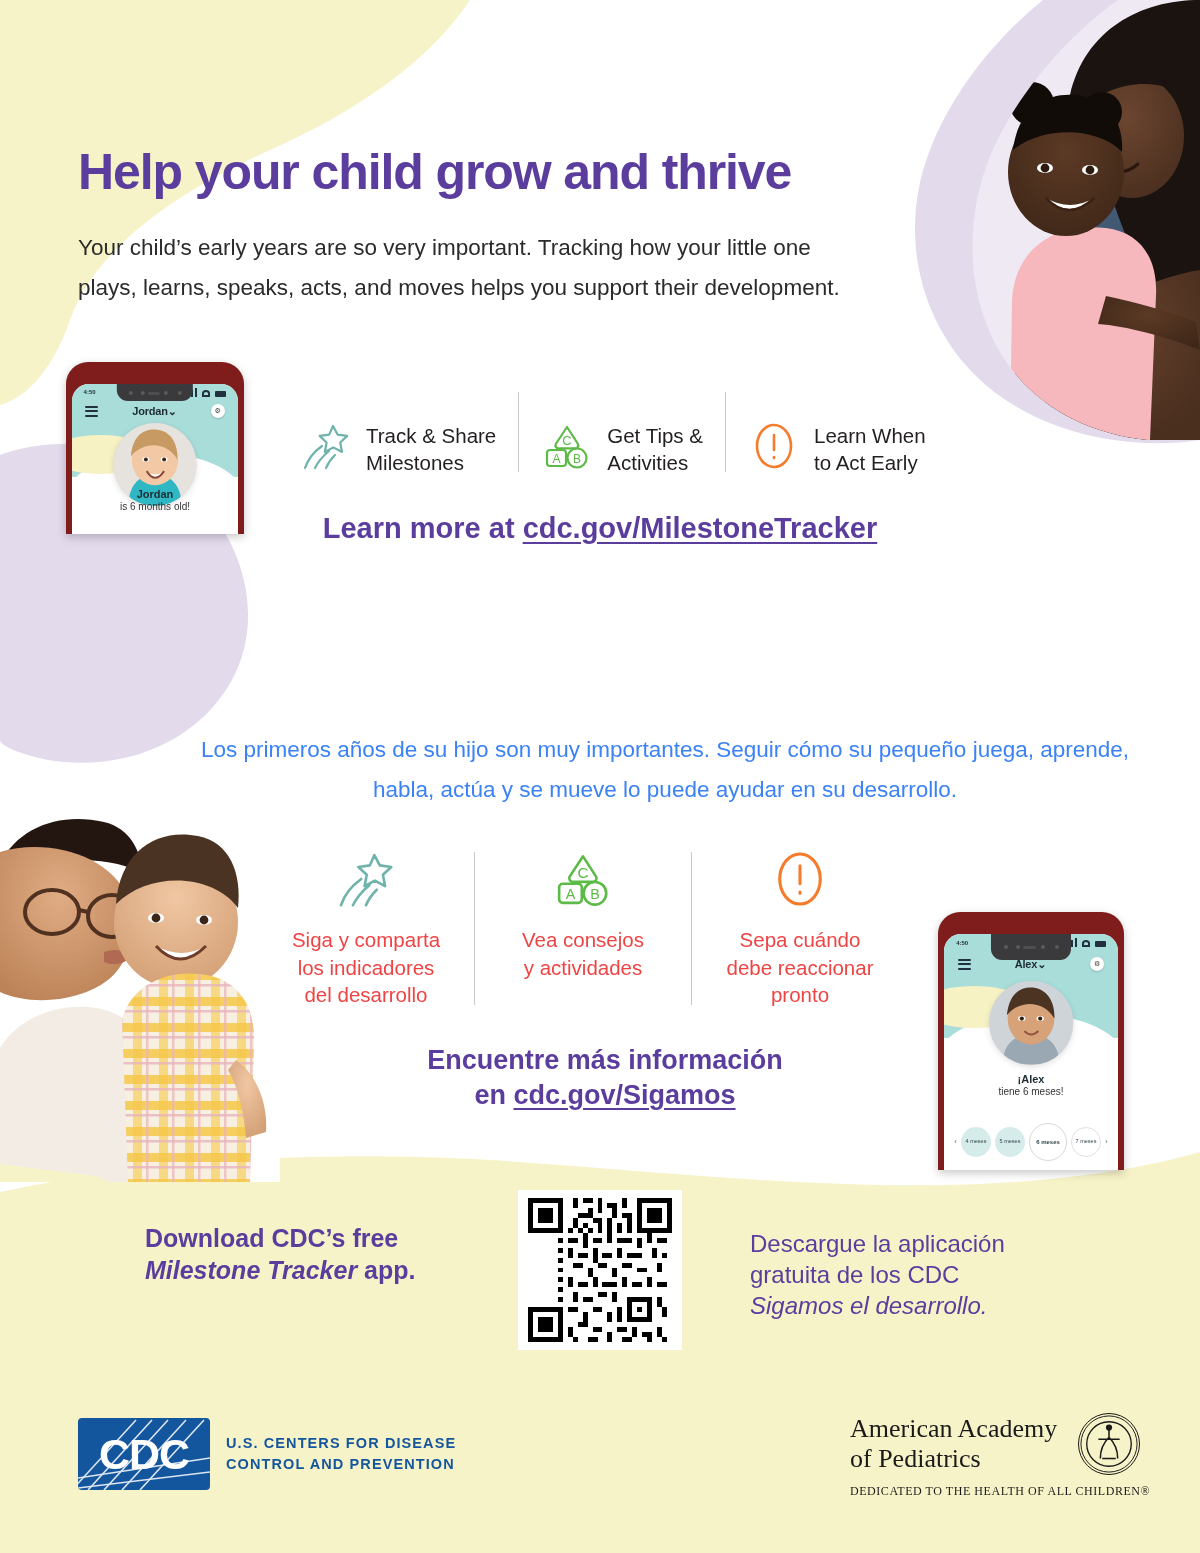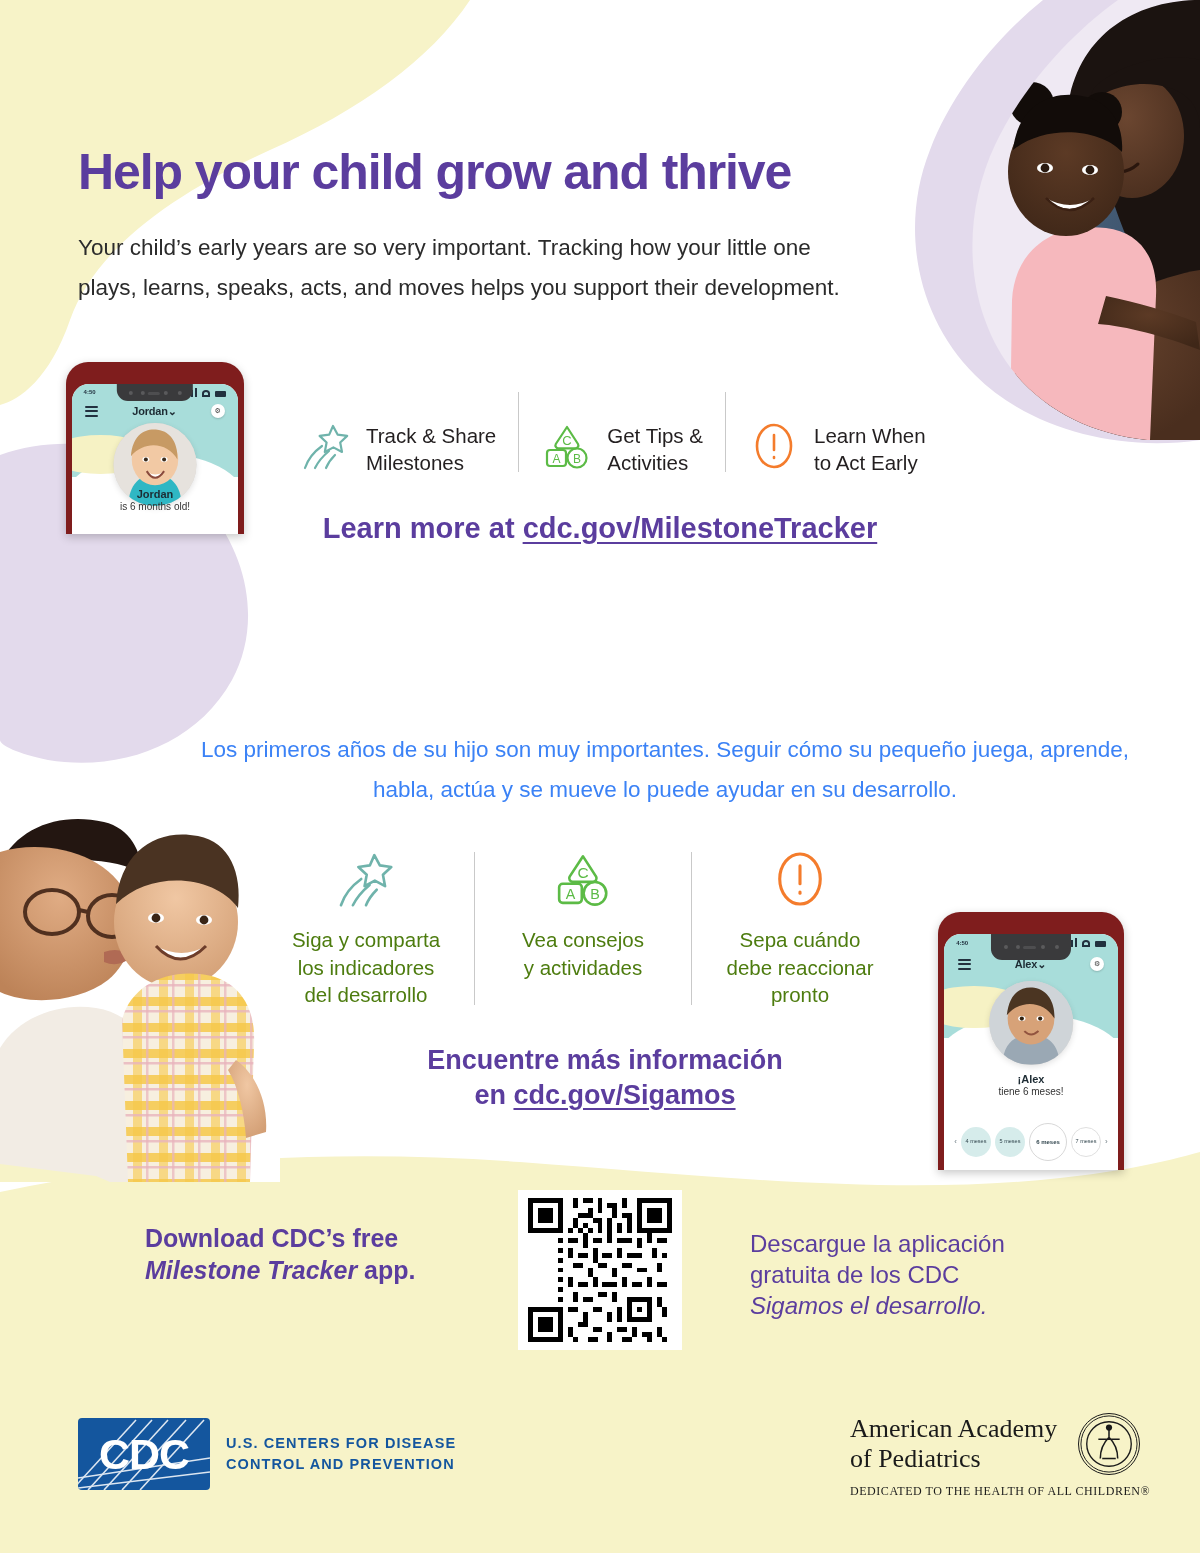--- a/index.html
+++ b/index.html
@@ -128,21 +128,21 @@
     font-size:22.5px; line-height:1.78; color:#3b82f6;
   }
   .feat-row-es{
     position:absolute; left:258px; top:848px; width:650px;
     display:flex; align-items:stretch; justify-content:center;
   }
   .feat-es{
     display:flex; flex-direction:column; align-items:center; gap:12px;
     padding:0 26px; width:33.33%;
   }
-  .feat-es .ftxt{ font-size:20.5px; line-height:1.35; color:#4d7c0f; text-align:center; }
+  .feat-es .ftxt{ font-size:20.5px; line-height:1.35; color:#ef4444; text-align:center; }
   .cta-es{
     position:absolute; left:280px; top:1043px; width:650px; text-align:center;
     font-size:27px; color:#5b3d9e; font-weight:600; line-height:1.3;
   }
   .cta-es b{ font-weight:700; text-decoration:underline; text-underline-offset:4px; }
   .dl-en{
     position:absolute; left:145px; top:1222px; width:330px;
     font-size:25px; font-weight:700; color:#5b3d9e; line-height:1.28;
   }
   .dl-en i{ font-style:italic; }

